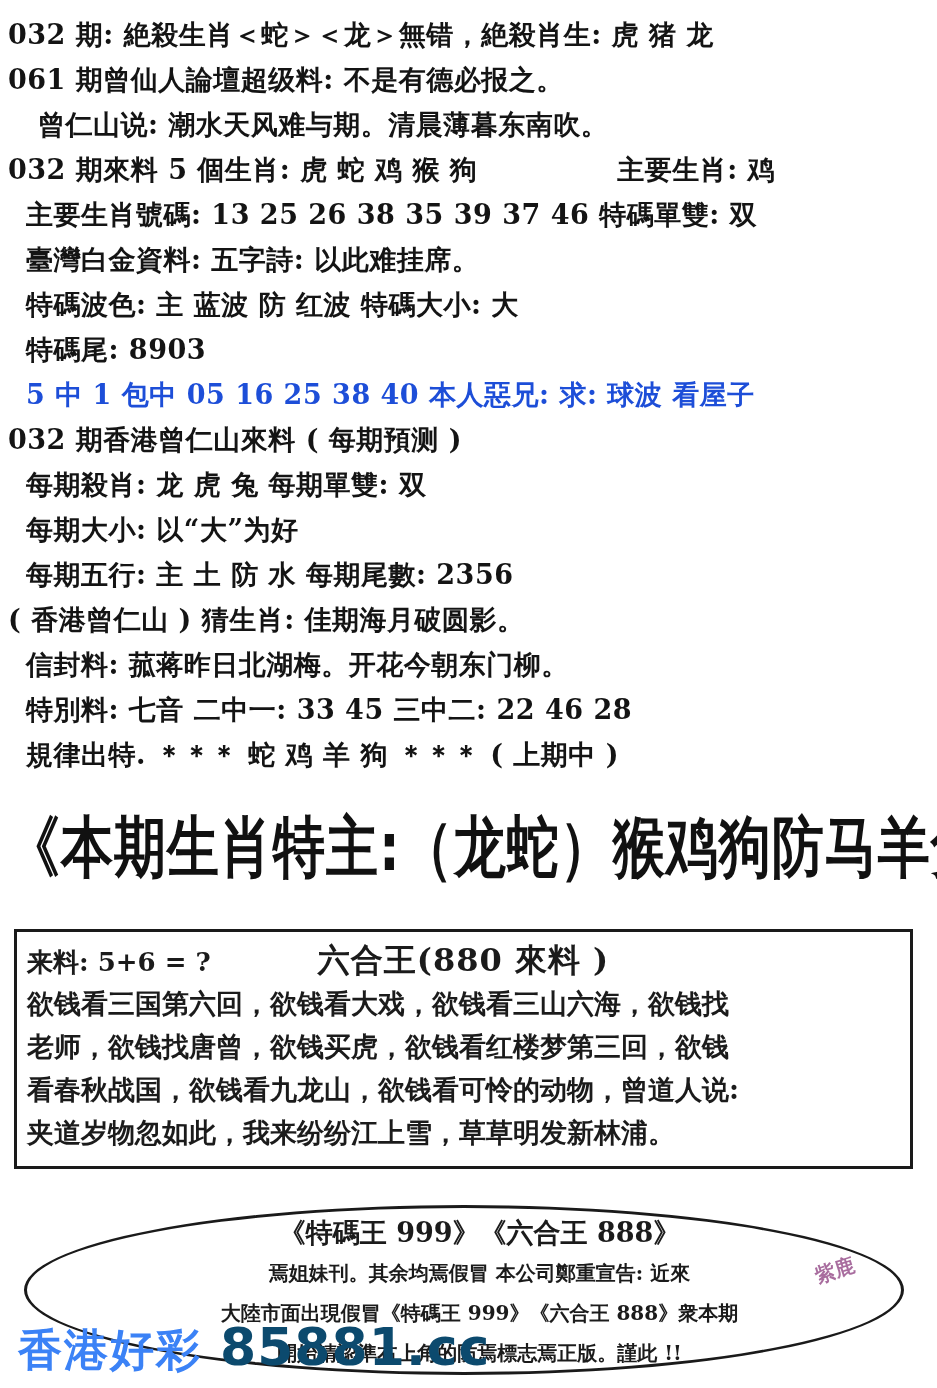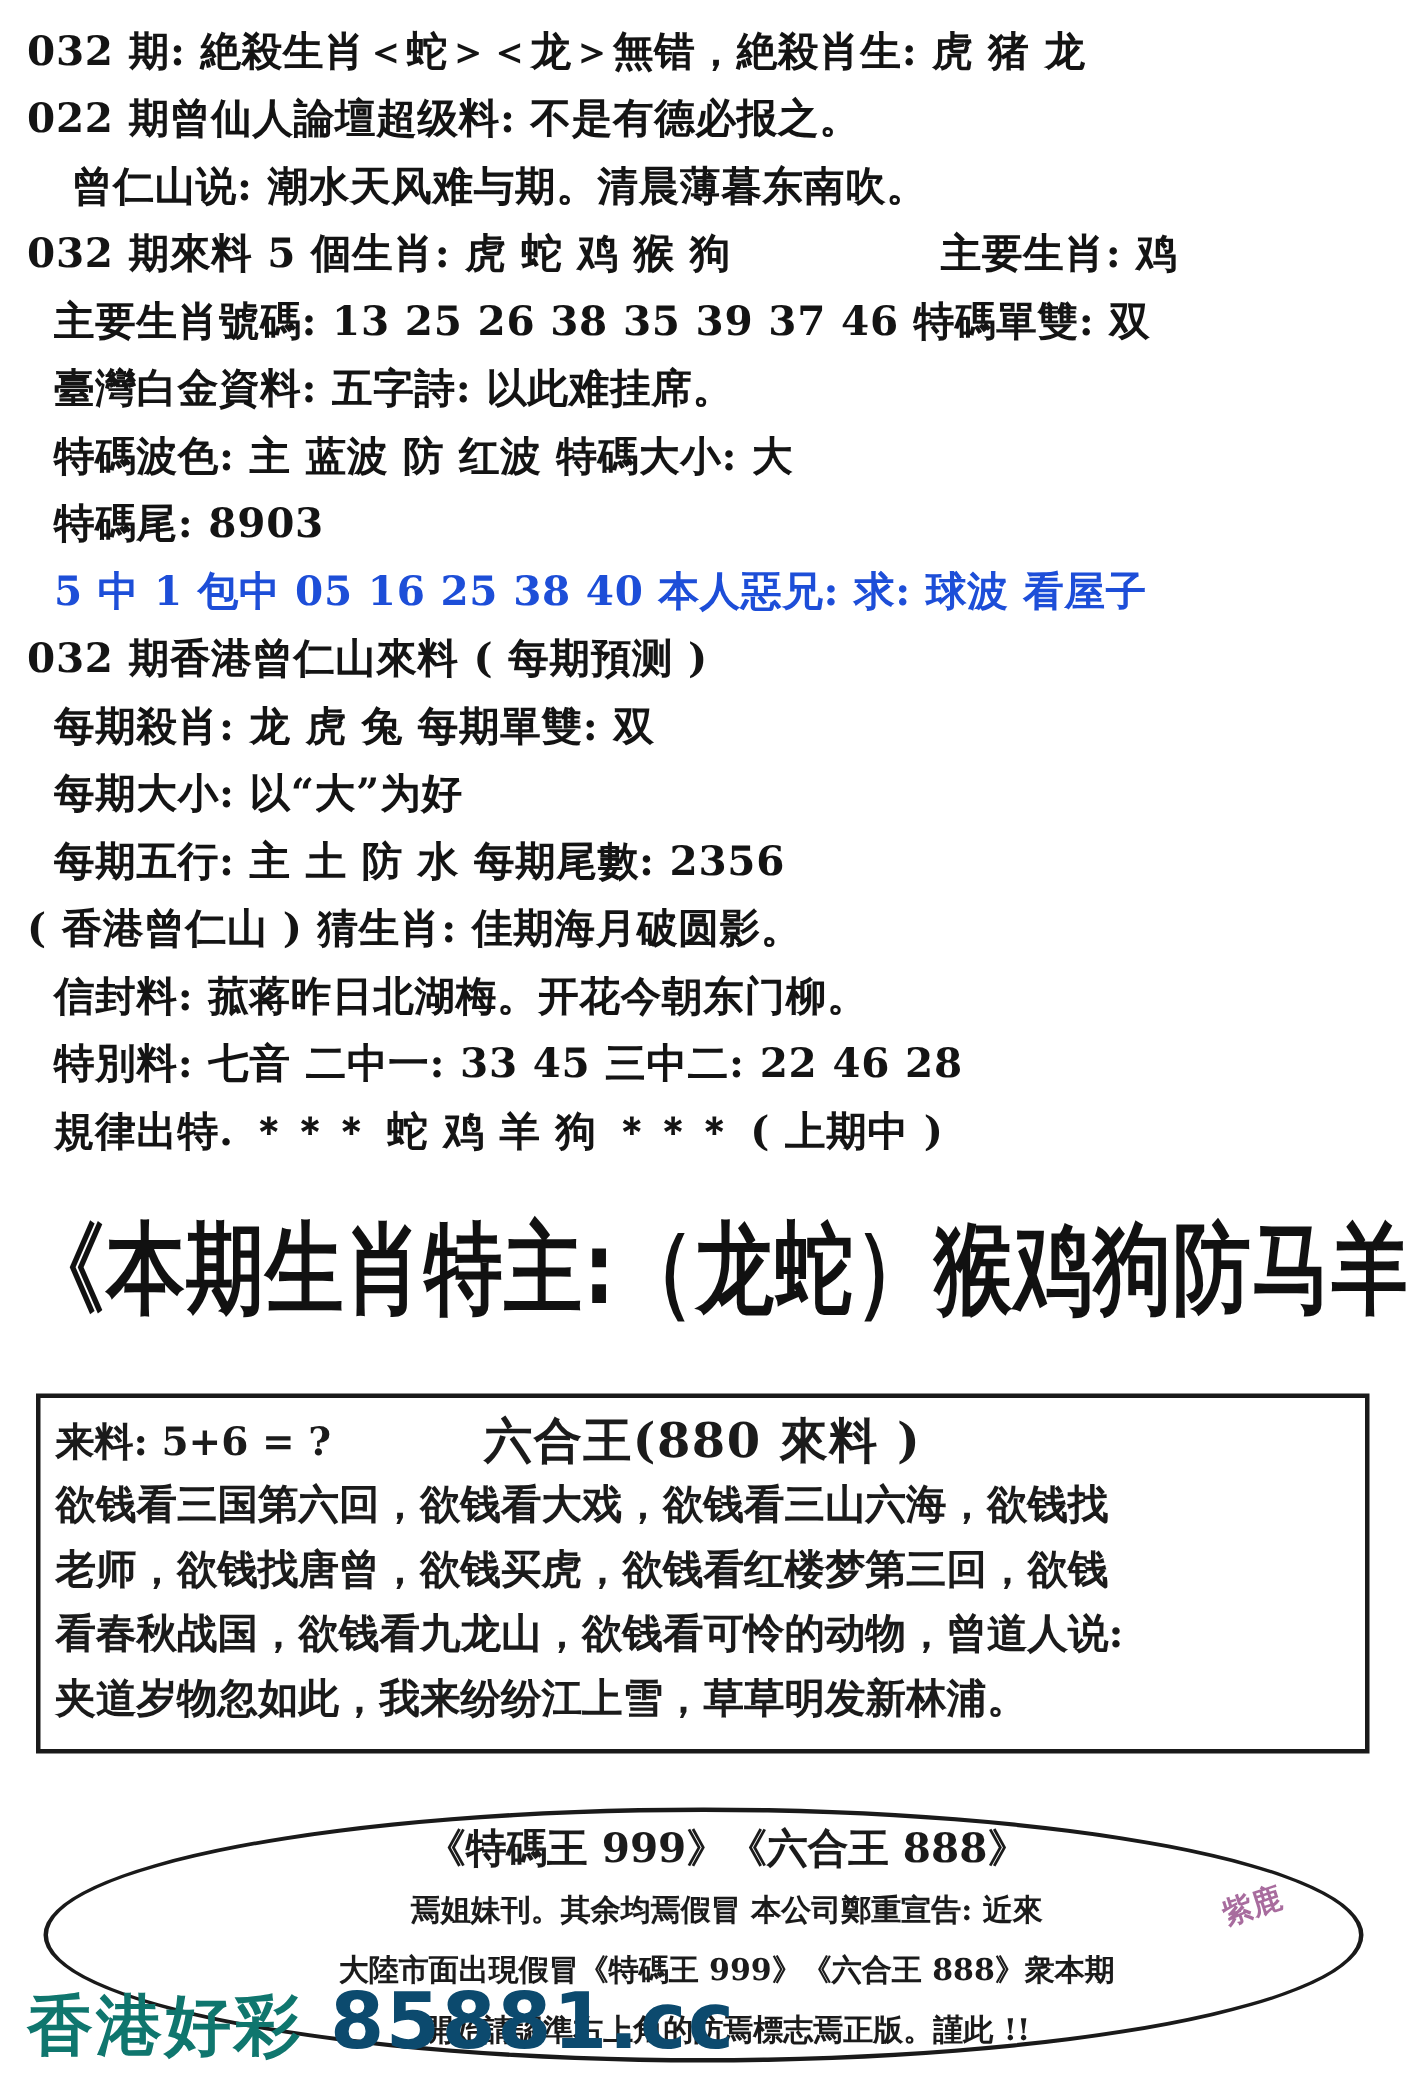--- a/index.html
+++ b/index.html
@@ -13,21 +13,21 @@
     position: relative;
     font-family: "DejaVu Serif", "Liberation Serif", serif;
     color: #1b1b1b;
     overflow: hidden;
   }
   .page {
     position: relative;
     width: 937px;
     height: 1388px;
     box-sizing: border-box;
-    padding: 8px 18px 0 18px;
+    padding: 8px 18px 0 8px;
   }
   
   .lines {
     margin-top: 4px;
   }
   .ln {
     font-size: 27px;
     line-height: 45px;
     white-space: nowrap;
     letter-spacing: 0.5px;
@@ -118,21 +118,21 @@
     left: 18px;
     bottom: 8px;
     display: flex;
     align-items: baseline;
     white-space: nowrap;
   }
   .footer .cn {
     font-family: "DejaVu Sans", "Liberation Sans", sans-serif;
     font-size: 44px;
     font-weight: bold;
-    color: #0f766e;
+    color: #3b82f6;
     letter-spacing: 2px;
   }
   .footer .num {
     font-family: "DejaVu Sans", "Liberation Sans", sans-serif;
     font-size: 52px;
     font-weight: bold;
     color: #0c4a6e;
     margin-left: 18px;
     letter-spacing: 1px;
   }
@@ -151,21 +151,21 @@
     text-align: center;
   }
 </style>
 </head>
 <body>
 
 <div class="page">
 
   <div class="lines">
     <div class="ln">032 期: 絶殺生肖＜蛇＞＜龙＞無错，絶殺肖生: 虎 猪 龙</div>
-    <div class="ln">022 期曾仙人論壇超级料: 不是有德必报之。</div>
+    <div class="ln">061 期曾仙人論壇超级料: 不是有德必报之。</div>
     <div class="ln indent1">曾仁山说: 潮水天风难与期。清晨薄暮东南吹。</div>
     <div class="ln">
       <span>032 期來料 5 個生肖: 虎 蛇 鸡 猴 狗</span>
       <span class="sp-lg"></span>
       <span>主要生肖: 鸡</span>
     </div>
     <div class="ln indent2">主要生肖號碼: 13 25 26 38 35 39 37 46  特碼單雙: 双</div>
     <div class="ln indent2">臺灣白金資料:  五字詩: 以此难挂席。</div>
     <div class="ln indent2">特碼波色: 主 蓝波  防 红波 特碼大小: 大</div>
     <div class="ln indent2">特碼尾: 8903</div>

